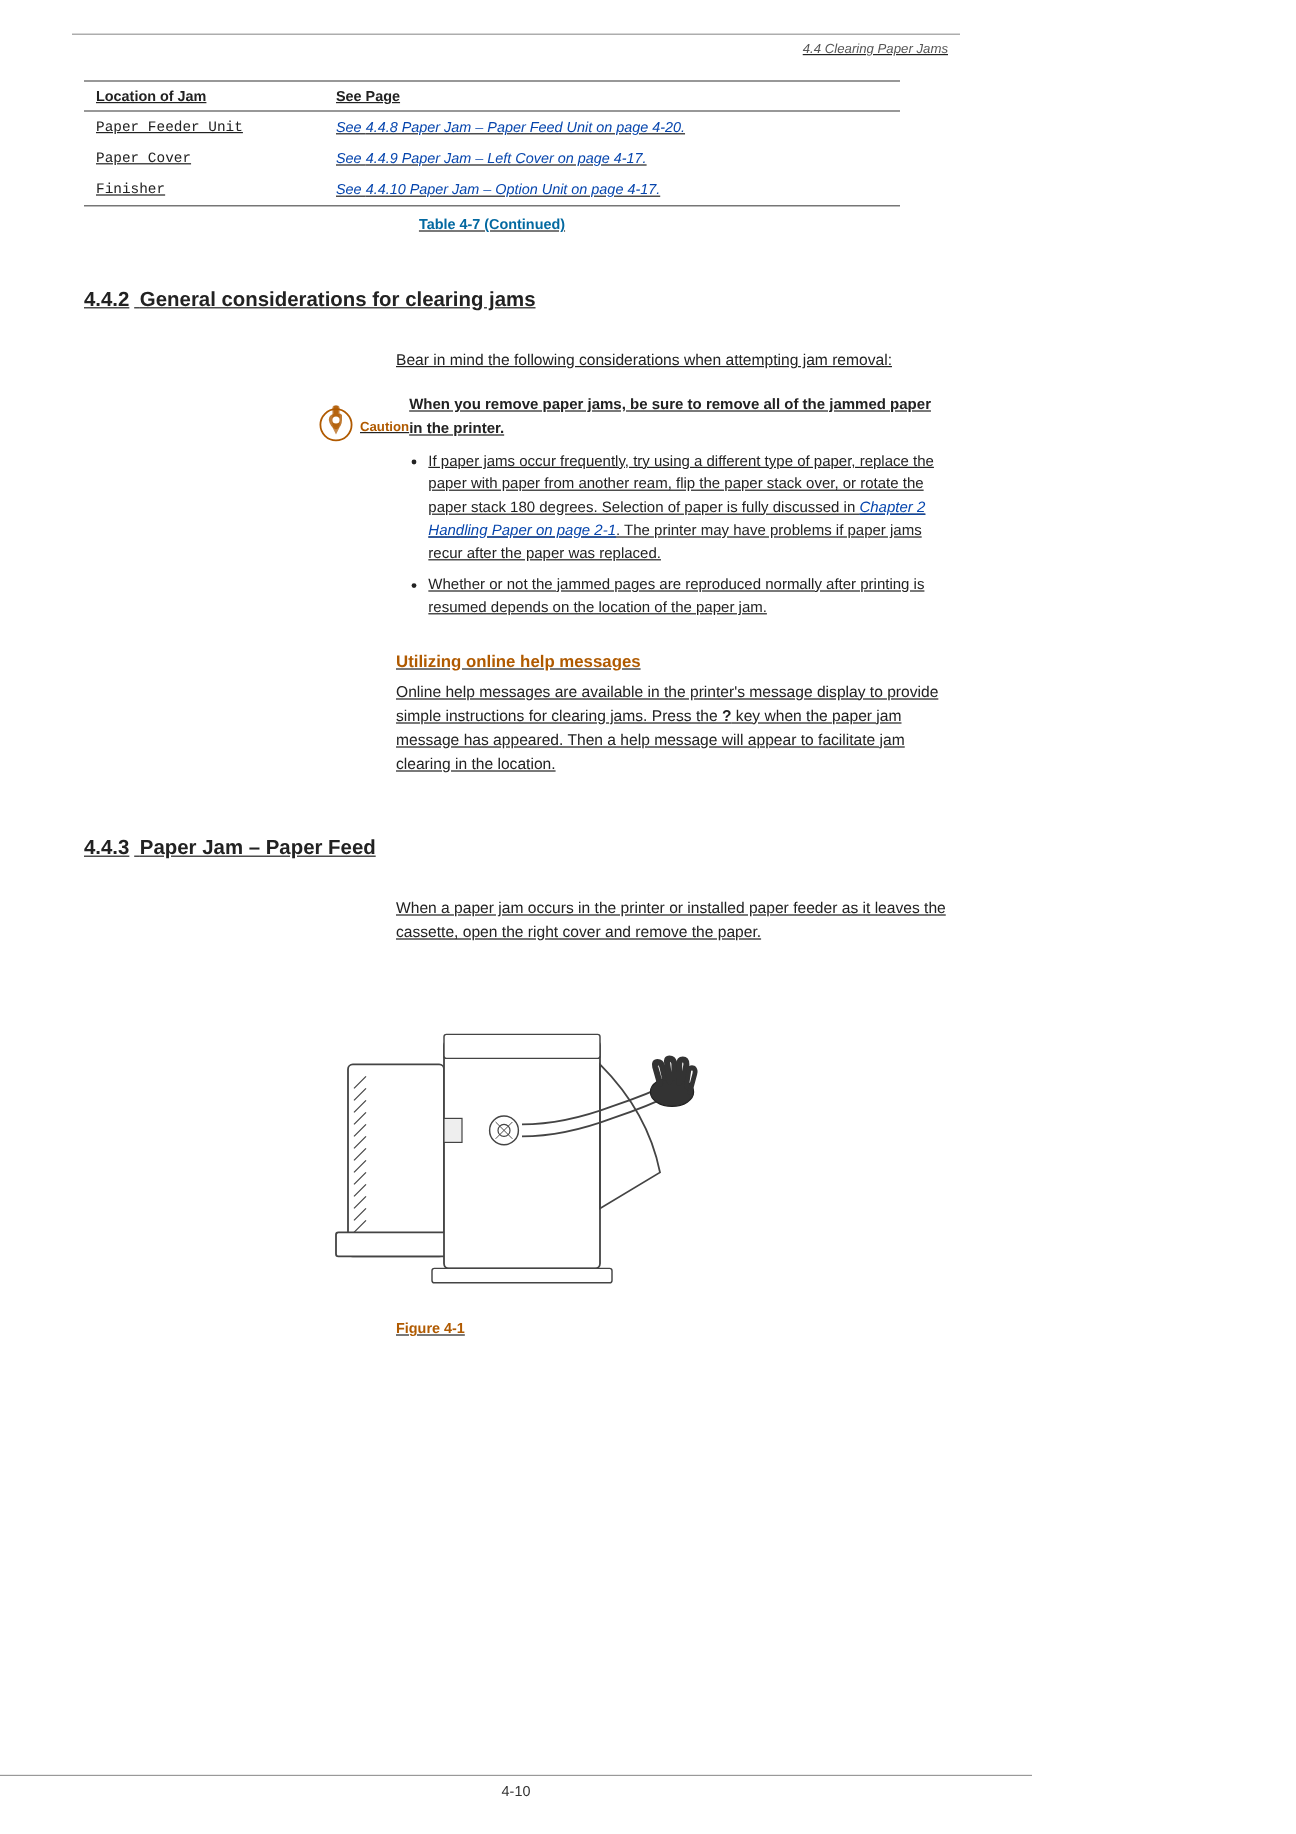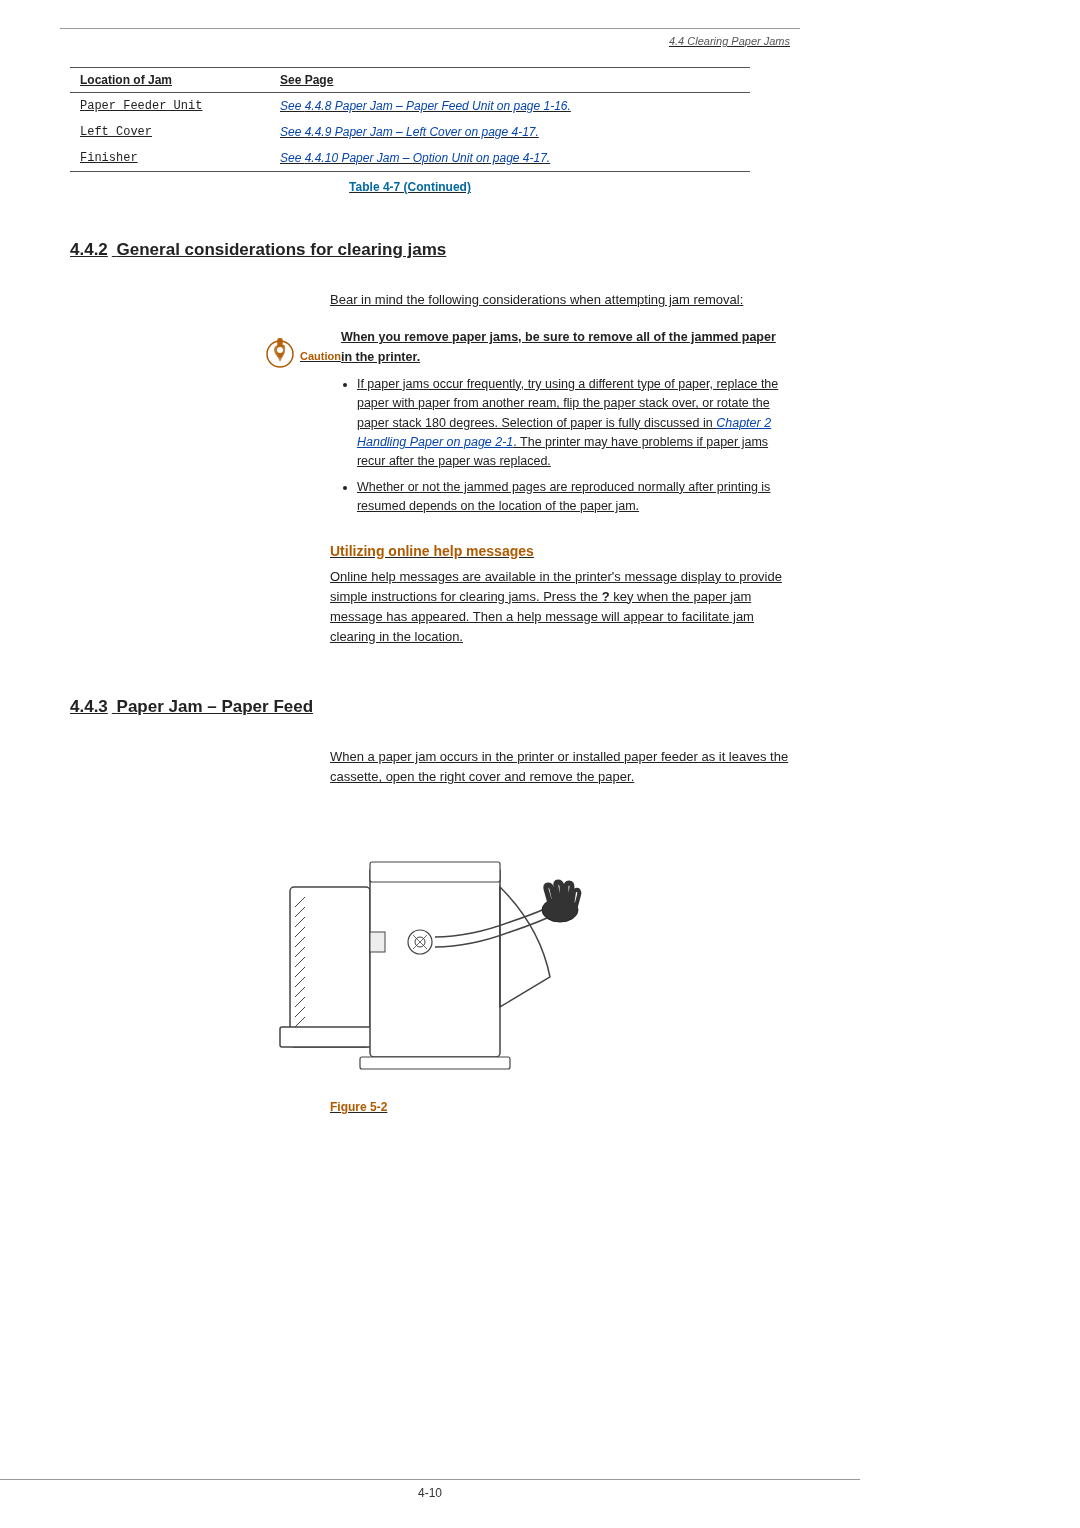--- a/index.html
+++ b/index.html
@@ -282,25 +282,25 @@
           <thead>
             <tr>
               <th>Location of Jam</th>
               <th>See Page</th>
             </tr>
           </thead>
           <tbody>
             <tr>
               <td>Paper Feeder Unit</td>
               <td>
-                <a href="#" class="table-see-page-link">See <em>4.4.8 Paper Jam – Paper Feed Unit on page 1-16.</em></a>
+                <a href="#" class="table-see-page-link">See <em>4.4.8 Paper Jam – Paper Feed Unit on page 4-20.</em></a>
               </td>
             </tr>
             <tr>
-              <td>Left Cover</td>
+              <td>Paper Cover</td>
               <td>
                 <a href="#" class="table-see-page-link">See <em>4.4.9 Paper Jam – Left Cover on page 4-17.</em></a>
               </td>
             </tr>
             <tr>
               <td>Finisher</td>
               <td>
                 <a href="#" class="table-see-page-link">See <em>4.4.10 Paper Jam – Option Unit on page 4-17.</em></a>
               </td>
             </tr>
@@ -416,21 +416,21 @@
             <circle cx="170" cy="135" r="5" stroke="#444" stroke-width="1" fill="white"></circle>
             <line x1="163" y1="128" x2="177" y2="142" stroke="#444" stroke-width="0.8"></line>
             <line x1="177" y1="128" x2="163" y2="142" stroke="#444" stroke-width="0.8"></line>
 
             <rect x="120" y="125" width="15" height="20" fill="#eee" stroke="#444" stroke-width="1"></rect>
 
             <rect x="110" y="250" width="150" height="12" rx="2" stroke="#444" stroke-width="1.2" fill="white"></rect>
           </svg>
         </div>
       </div>
-      <div class="figure-caption">Figure 5-2</div>
+      <div class="figure-caption">Figure 4-1</div>
     </div>
 
   </div>
 
   <div class="bottom-rule"></div>
 
   <div class="page-number">4-10</div>
 
 </div>
 

